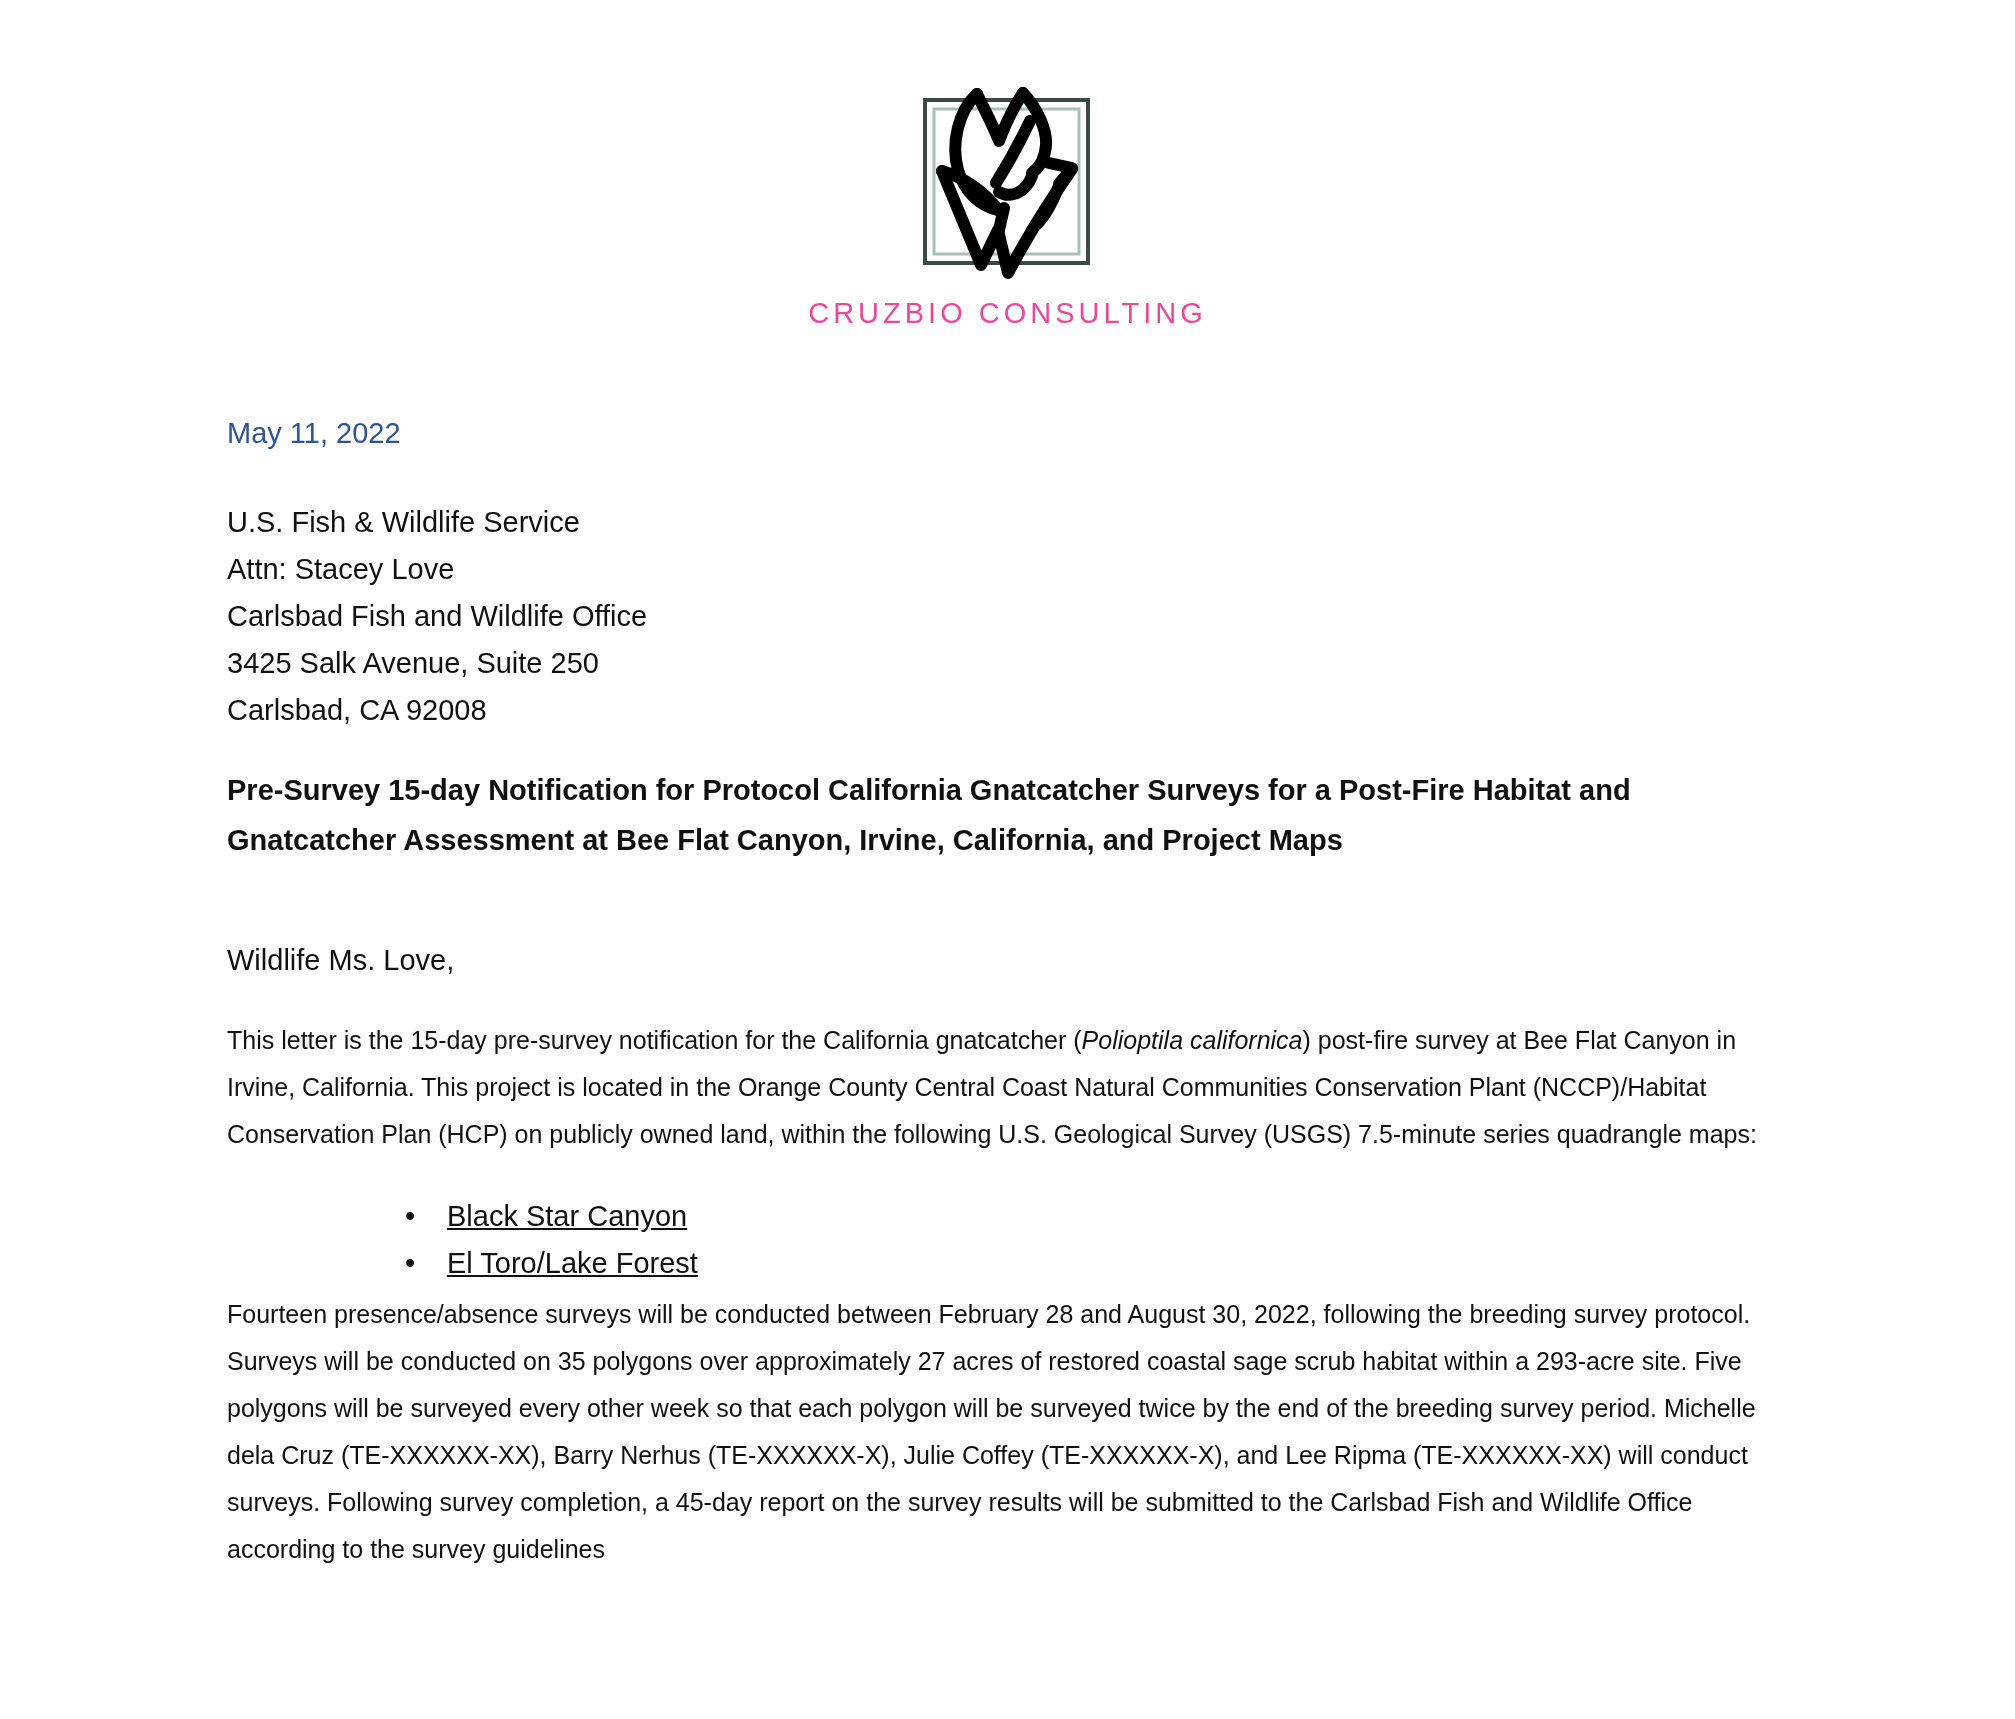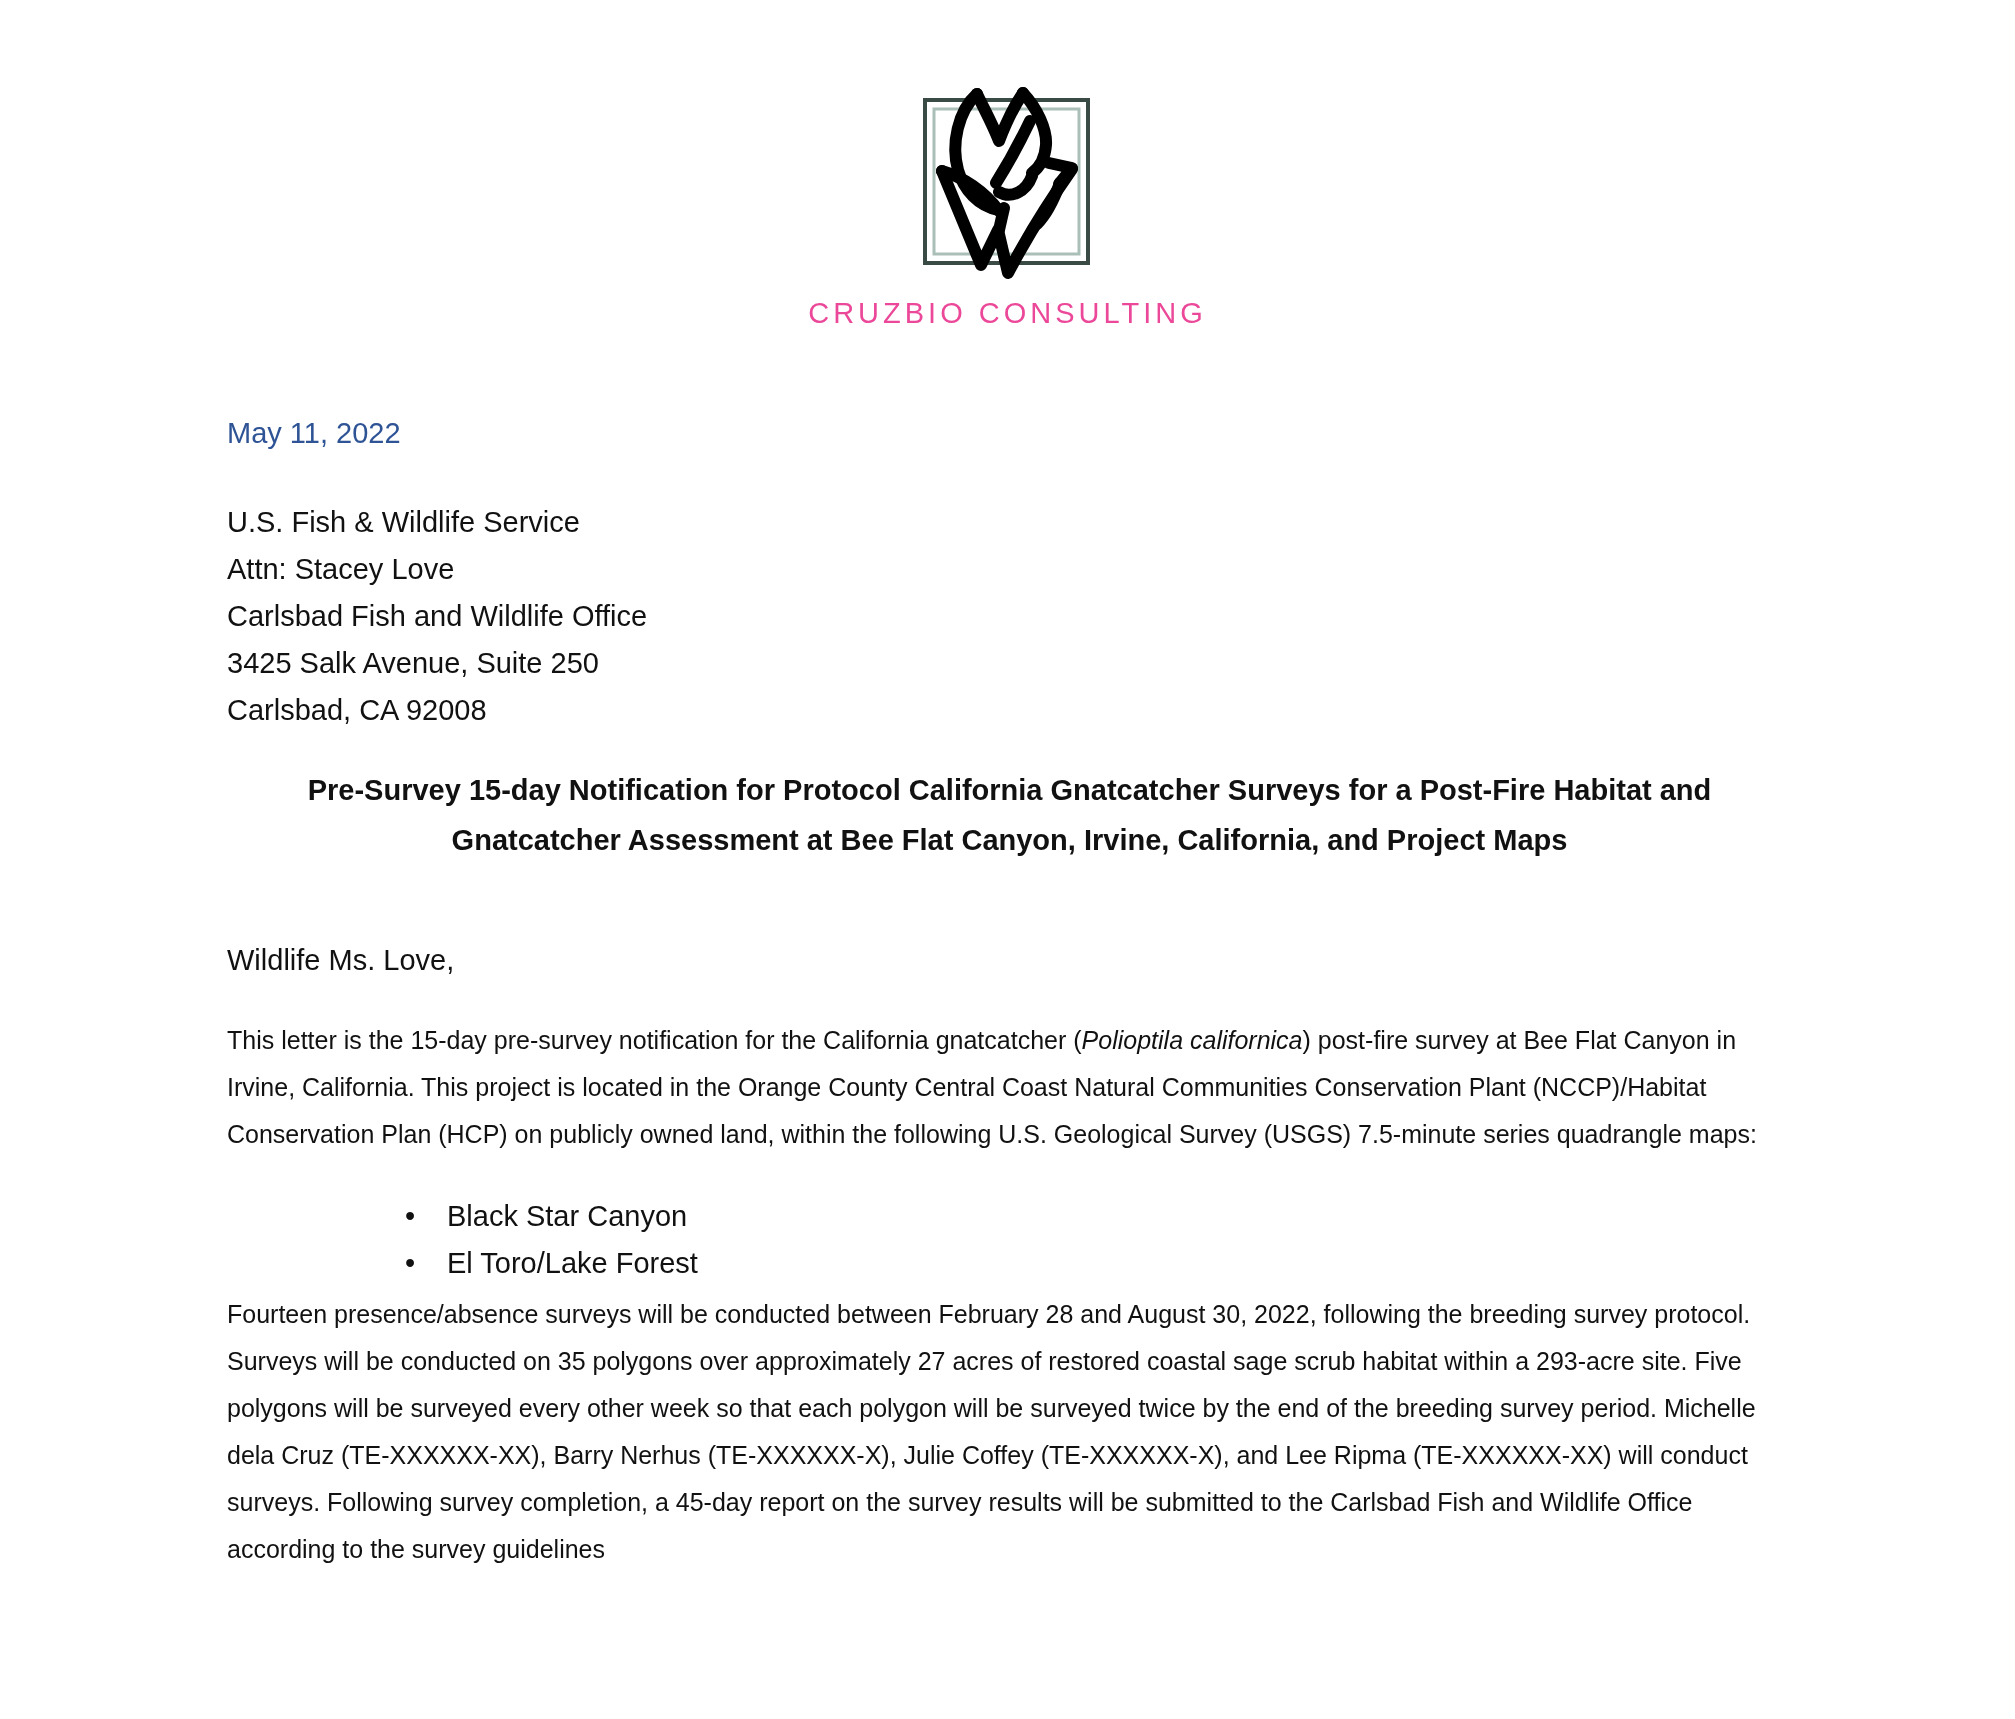--- a/index.html
+++ b/index.html
@@ -29,33 +29,32 @@
     color:#2F5496;
   }
   .address {
     margin-top:42px;
     font-size:29px; line-height:47px;
   }
   .subject {
     margin-top:31px !important;
     font-size:29px; line-height:50px;
     font-weight:bold;
-    text-align:center;
   }
   .greeting { margin-top:72px !important; font-size:29px; line-height:47px; }
   .para { font-size:25px; line-height:47px; }
   .para1 { margin-top:33px !important; }
   .species { font-style:italic; }
   .bullets {
     list-style:none;
     margin:35px 0 0 0;
     padding:0 0 0 178px;
     font-size:29px; line-height:47px;
   }
-  .bullets li { margin:0; padding:0; }
+  .bullets li { margin:0; padding:0;text-decoration:underline; }
   .b-dot { display:inline-block; width:42px; }
   .para2 { margin-top:4px !important; }
 </style>
 </head>
 <body>
 
 <div class="page">
 
   <header class="letterhead">
     <div class="logo-wrap">

